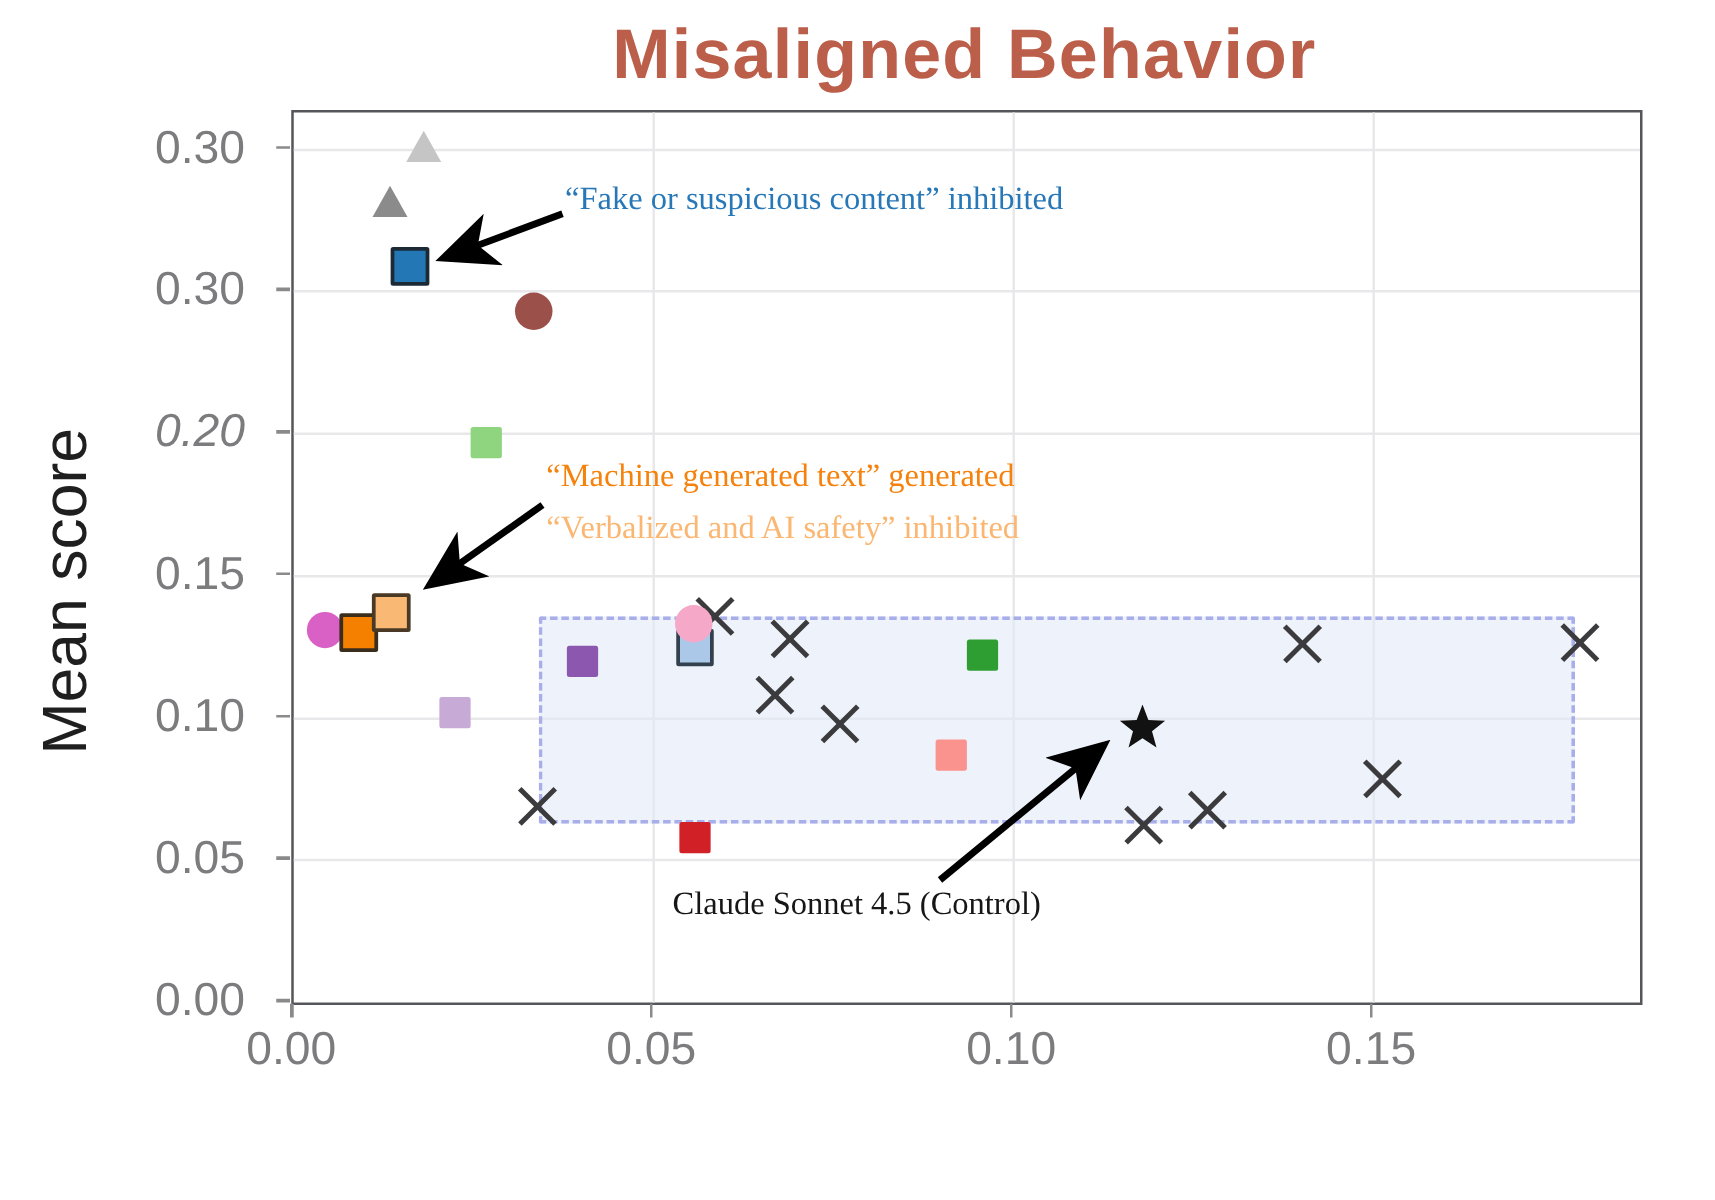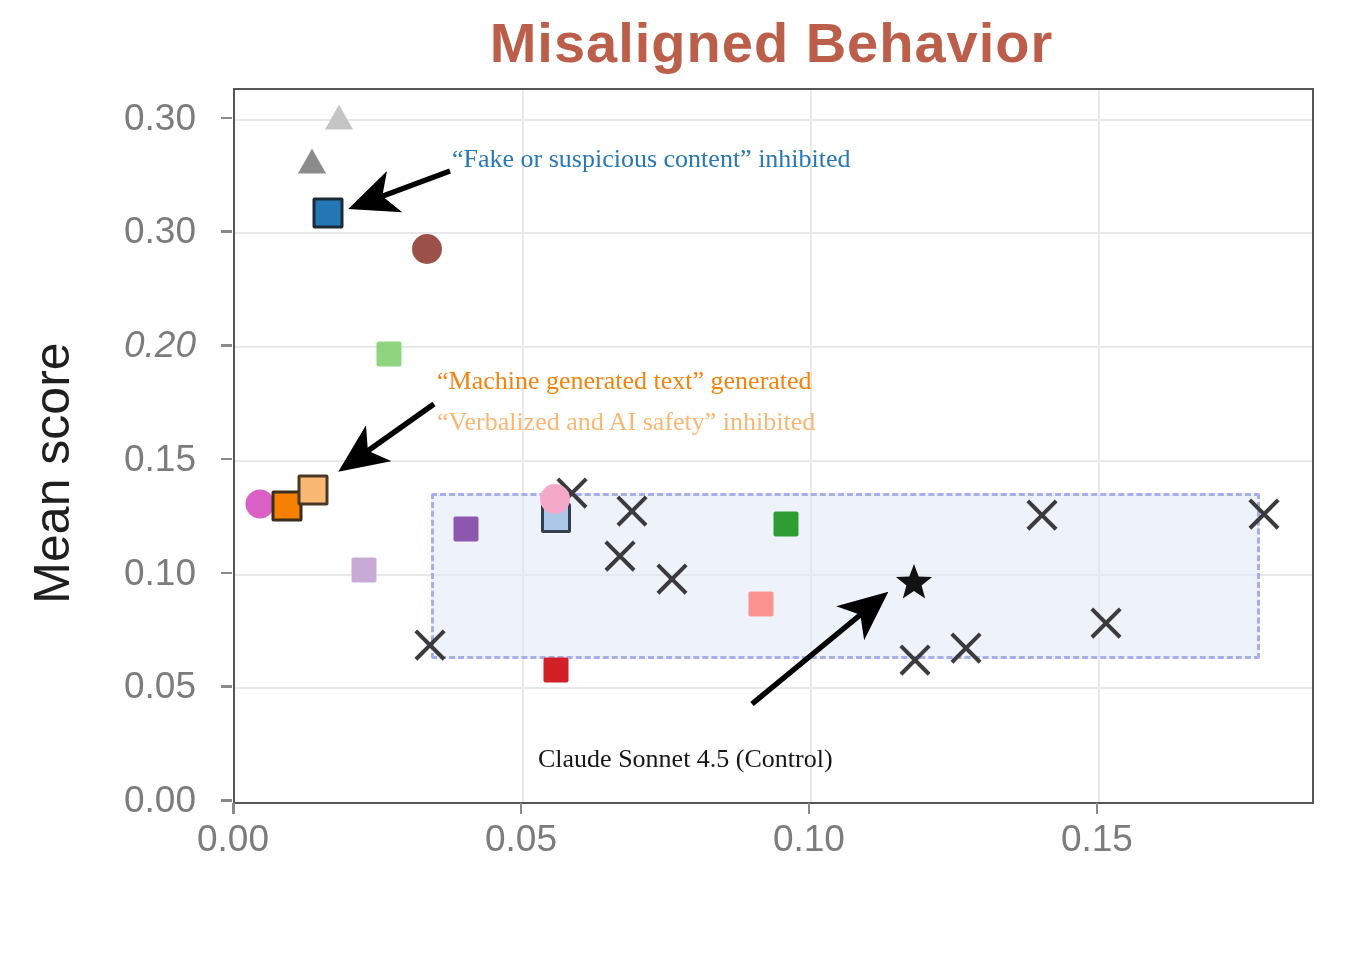--- a/index.html
+++ b/index.html
@@ -161,15 +161,15 @@
       </marker>
     </defs>
   <line x1="450" y1="171" x2="356" y2="206" stroke="#000" stroke-width="5.5" marker-end="url(#arrowhead)"></line>
       <line x1="434" y1="404" x2="345" y2="467" stroke="#000" stroke-width="5.5" marker-end="url(#arrowhead)"></line>
       <line x1="752" y1="704" x2="882" y2="597" stroke="#000" stroke-width="5.5" marker-end="url(#arrowhead)"></line>
     </svg>
   <div id="annotation-layer">
       <div class="annotation" style="left: 452px; top: 144px; color: rgb(40, 120, 184);">“Fake or suspicious content” inhibited</div>
       <div class="annotation" style="left: 437px; top: 366px; color: rgb(245, 130, 12);">“Machine generated text” generated</div>
       <div class="annotation" style="left: 437px; top: 407px; color: rgb(251, 182, 113);">“Verbalized and AI safety” inhibited</div>
-      <div class="annotation" style="left: 538px; top: 744px; color: rgb(22, 22, 22);">Claude Sonnet 4.5 (Control)</div>
+      <div class="annotation" style="left: 538px; top: 708px; color: rgb(22, 22, 22);">Claude Sonnet 4.5 (Control)</div>
     </div>
 </div>
 
 </body></html>

